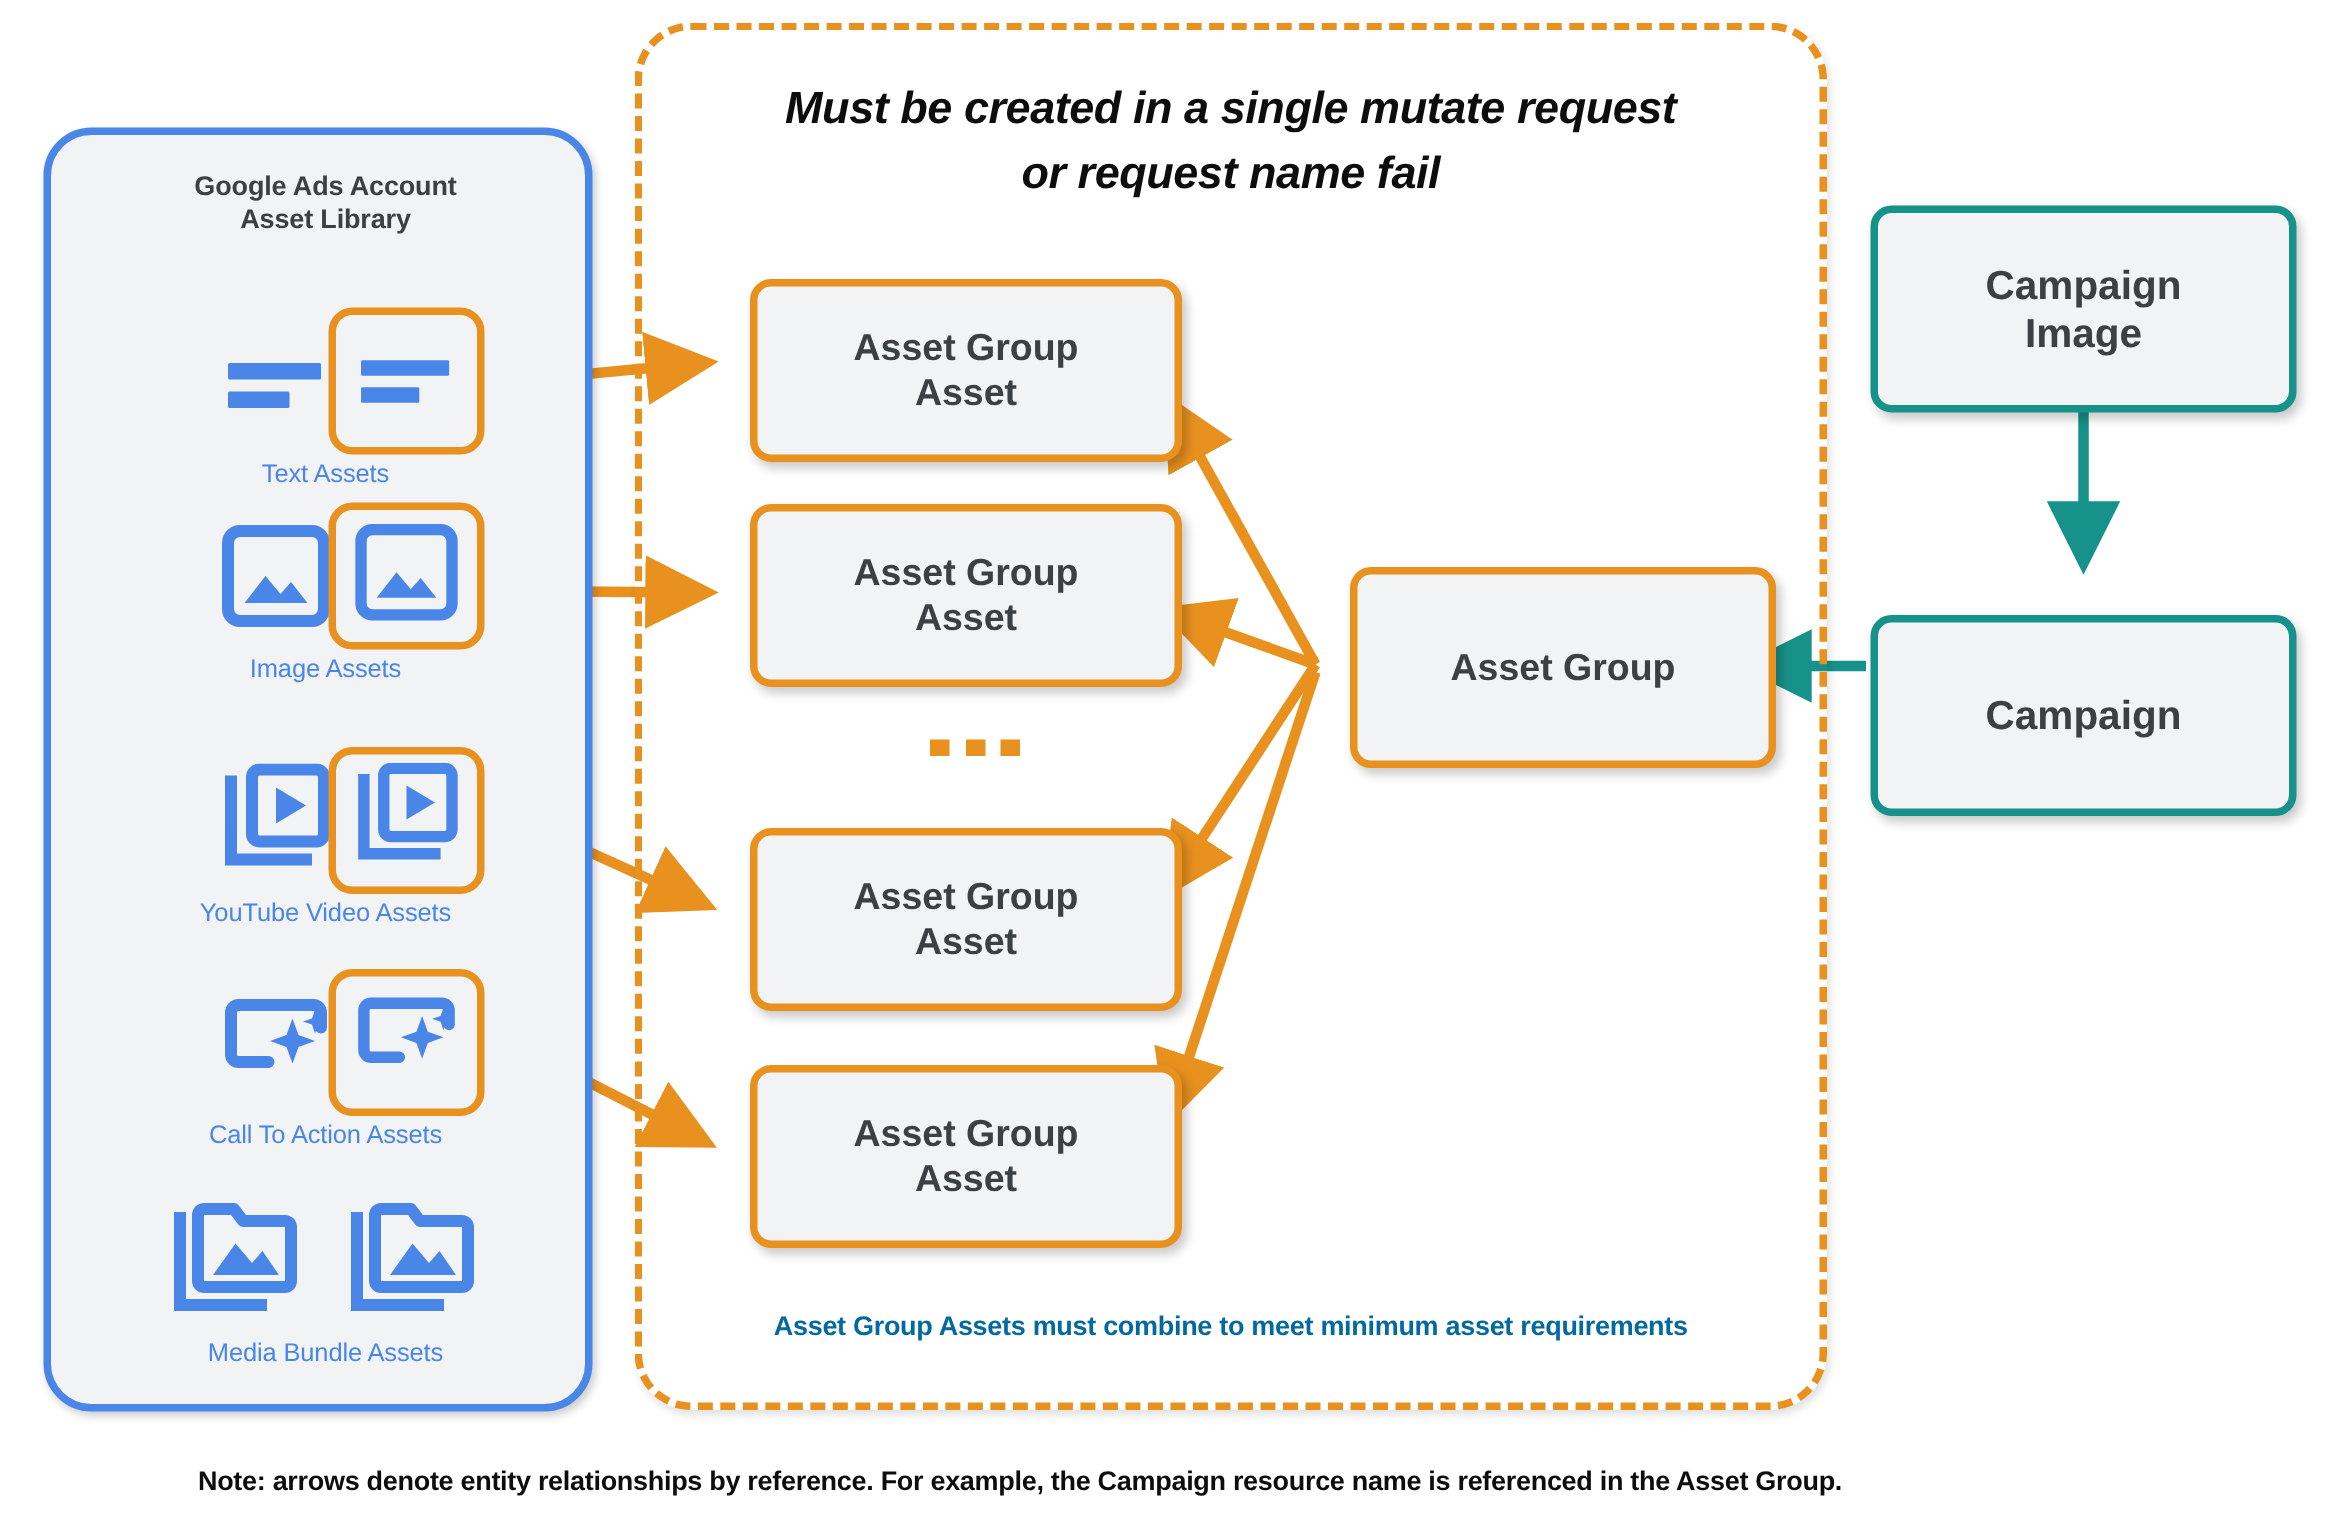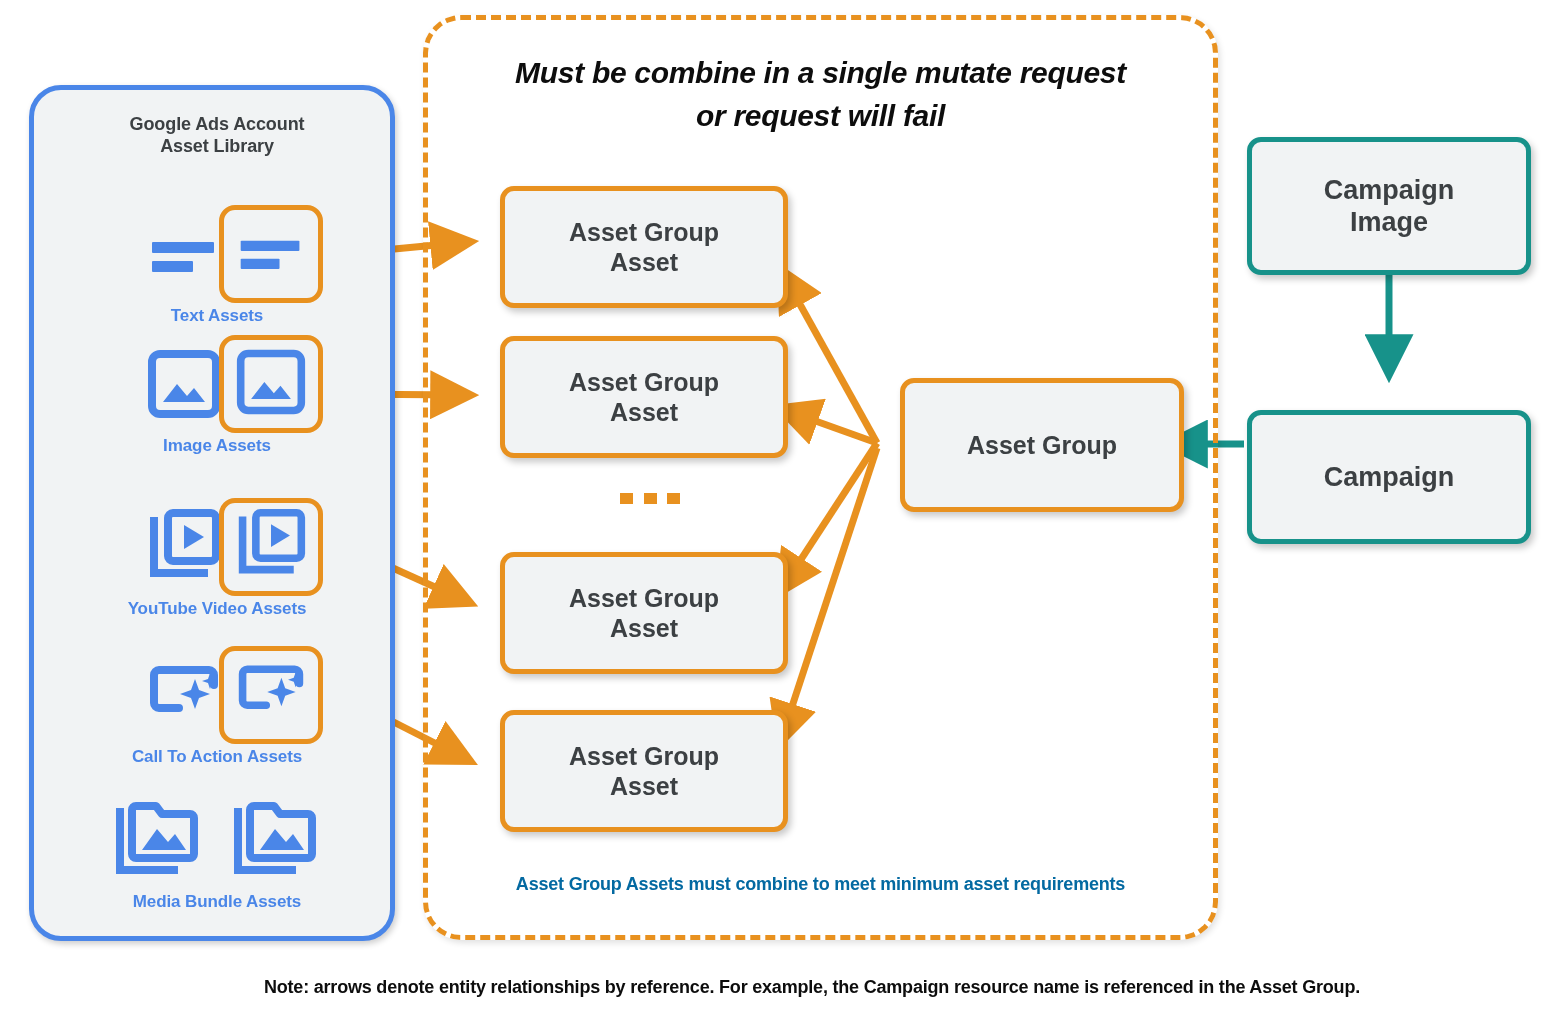--- a/index.html
+++ b/index.html
@@ -29,21 +29,21 @@
   .asset-row{position:absolute;left:0;width:366px;height:140px;}
   .asset-icons{position:absolute;left:0;top:0;width:366px;height:104px;}
   .icon-plain{position:absolute;left:112px;top:14px;width:76px;height:76px;}
   .icon-boxed{
     position:absolute;left:185px;top:3px;width:104px;height:98px;
     border:5px solid #e8911f;border-radius:16px;box-sizing:border-box;
   }
   .icon-boxed .glyph{position:absolute;left:50%;top:50%;transform:translate(-50%,-50%);}
   .asset-caption{
     position:absolute;left:0;top:104px;width:366px;text-align:center;
-    font-size:17px;font-weight:700;color:#4a86e8;letter-spacing:-.1px;
+    font-size:17px;font-weight:400;color:#4a86e8;letter-spacing:-.1px;
   }
 
   
   .mutate-box{
     position:absolute;left:423px;top:15px;width:795px;height:925px;
     border:5px dashed #e8911f;border-radius:38px;background:transparent;
     box-sizing:border-box;
     box-shadow:2px 3px 6px rgba(0,0,0,.12);
   }
   .mutate-title{
@@ -78,21 +78,21 @@
   .campaign{left:1247px;top:378px;width:284px;height:134px;font-size:27px;}
 
   .ellipsis{
     position:absolute;left:620px;top:488px;width:60px;height:20px;
     display:flex;align-items:center;justify-content:space-between;
   }
   .ellipsis i{display:block;width:13px;height:11px;background:#e8911f;}
 
   
   .bottom-note{
-    position:absolute;left:0;top:977px;width:1360px;text-align:right;
+    position:absolute;left:0;top:977px;width:1360px;text-align:center;
     font-size:18px;font-weight:700;color:#0d0d0d;letter-spacing:-.2px;
   }
 </style>
 </head>
 <body>
 
 <div id="stage">
 
   <svg id="wires" viewBox="0 0 1552 1017">
     <defs>
@@ -230,22 +230,22 @@
           </svg>
         </div>
       </div>
       <div class="asset-caption">Media Bundle  Assets</div>
     </div>
   </div>
 
   <div class="mutate-box"></div>
 
   <div class="mutate-title">
-    <div>Must be combine in a single mutate request</div>
-    <div>or request will fail</div>
+    <div>Must be created in a single mutate request</div>
+    <div>or request name fail</div>
   </div>
 
   <div class="node orange aga aga-1">
     <span class="lbl">
       <span>Asset Group</span><br>
       <span>Asset</span>
     </span>
   </div>
   <div class="node orange aga aga-2">
     <span class="lbl">

